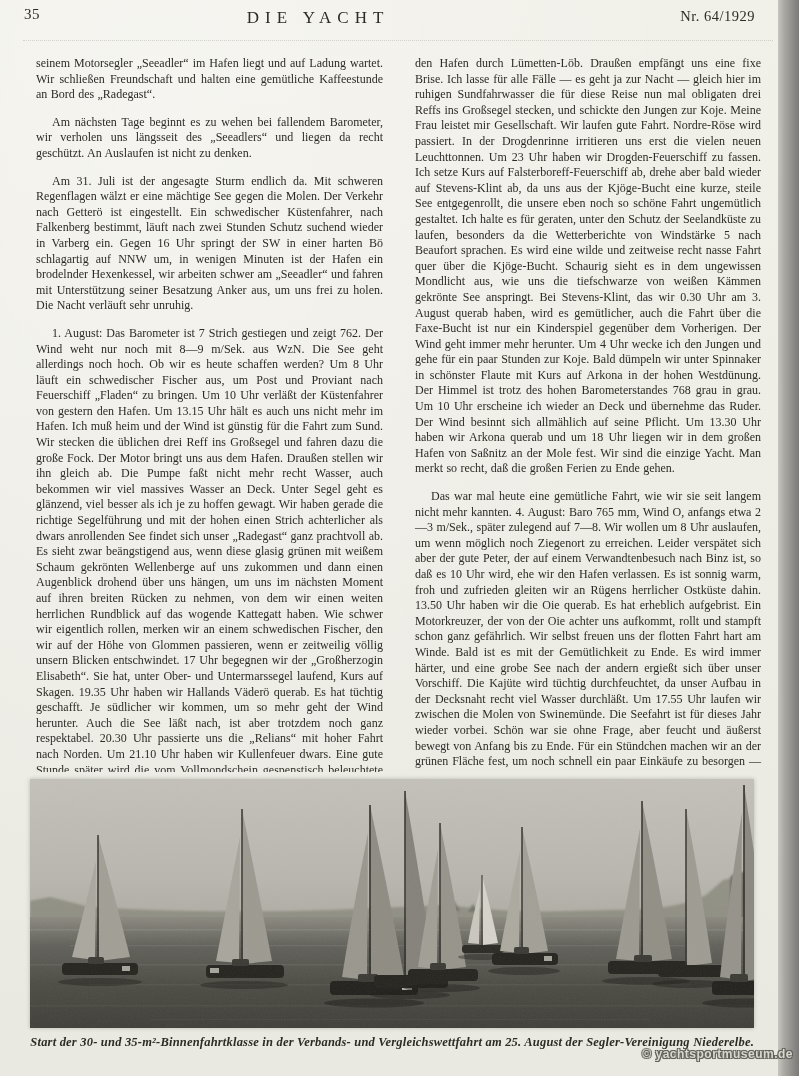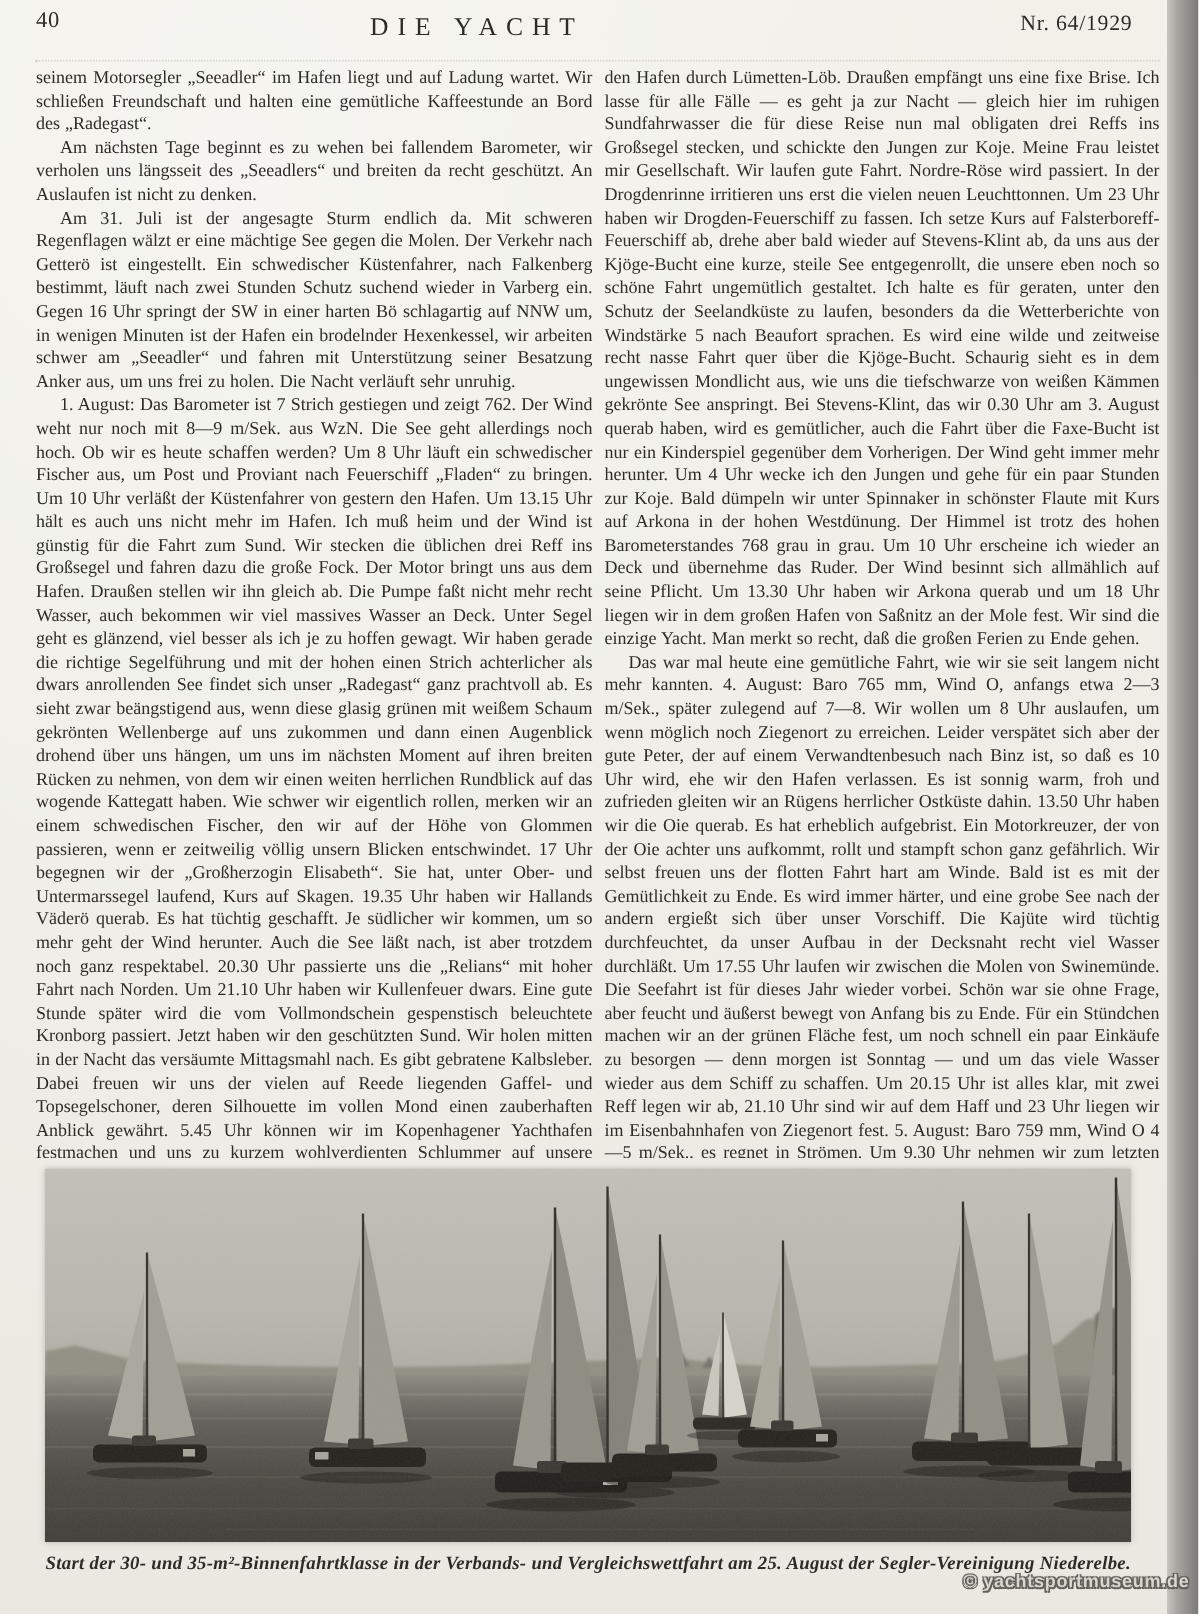--- a/index.html
+++ b/index.html
@@ -31,21 +31,21 @@
     border-top:1px dotted #b9b6ac;opacity:0.55;
   }
   
   .column{
     position:absolute;top:44px;height:728px;overflow:hidden;
     font-size:12px;line-height:15.6px;text-align:justify;
     word-spacing:0.4px;
   }
   .column.left{left:24px;width:371px;}
   .column.right{left:403px;width:370px;}
-  .column p{margin:0;text-indent:16px;}
+  .column p{margin:12px;text-indent:16px;}
   .column p.continuation{text-indent:0;}
   
   .photo-figure{position:absolute;left:30px;top:779px;width:724px;margin:0;}
   .photo-figure svg{display:block;box-shadow:0 0 4px rgba(90,88,80,0.35);}
   .photo-caption{
     position:absolute;left:30px;top:1035px;width:724px;
     text-align:right;font-style:italic;font-weight:bold;
     font-size:12.5px;letter-spacing:0.2px;color:#2c2b26;
   }
   
@@ -57,28 +57,28 @@
     text-shadow:-1px -1px 0 #605f58, 1px -1px 0 #605f58, -1px 1px 0 #605f58, 1px 1px 0 #605f58, 0 0 2px rgba(60,60,55,0.6);
   }
 </style>
 </head>
 <body>
 
 <div class="page">
 
   <div class="edge-strip"></div>
 
-  <div class="page-number">40</div>
+  <div class="page-number">35</div>
   <div class="masthead">DIE YACHT</div>
   <div class="issue-number">Nr. 64/1929</div>
   <div class="header-rule"></div>
 
   <div class="column left">
     <p class="continuation">seinem Motorsegler „Seeadler“ im Hafen liegt und auf Ladung wartet.  Wir schließen Freundschaft und halten eine gemütliche Kaffeestunde an Bord des „Radegast“.</p>
-    <p>Am nächsten Tage beginnt es zu wehen bei fallendem Barometer, wir verholen uns längsseit des „Seeadlers“ und breiten da recht geschützt.  An Auslaufen ist nicht zu denken.</p>
+    <p>Am nächsten Tage beginnt es zu wehen bei fallendem Barometer, wir verholen uns längsseit des „Seeadlers“ und liegen da recht geschützt.  An Auslaufen ist nicht zu denken.</p>
     <p>Am 31. Juli ist der angesagte Sturm endlich da.  Mit schweren Regenflagen wälzt er eine mächtige See gegen die Molen.  Der Verkehr nach Getterö ist eingestellt.  Ein schwedischer Küstenfahrer, nach Falkenberg bestimmt, läuft nach zwei Stunden Schutz suchend wieder in Varberg ein.  Gegen 16 Uhr springt der SW in einer harten Bö schlagartig auf NNW um, in wenigen Minuten ist der Hafen ein brodelnder Hexenkessel, wir arbeiten schwer am „Seeadler“ und fahren mit Unterstützung seiner Besatzung Anker aus, um uns frei zu holen.  Die Nacht verläuft sehr unruhig.</p>
     <p>1. August: Das Barometer ist 7 Strich gestiegen und zeigt 762.  Der Wind weht nur noch mit 8—9 m/Sek. aus WzN.  Die See geht allerdings noch hoch.  Ob wir es heute schaffen werden?  Um 8 Uhr läuft ein schwedischer Fischer aus, um Post und Proviant nach Feuerschiff „Fladen“ zu bringen.  Um 10 Uhr verläßt der Küstenfahrer von gestern den Hafen.  Um 13.15 Uhr hält es auch uns nicht mehr im Hafen.  Ich muß heim und der Wind ist günstig für die Fahrt zum Sund.  Wir stecken die üblichen drei Reff ins Großsegel und fahren dazu die große Fock.  Der Motor bringt uns aus dem Hafen.  Draußen stellen wir ihn gleich ab.  Die Pumpe faßt nicht mehr recht Wasser, auch bekommen wir viel massives Wasser an Deck.  Unter Segel geht es glänzend, viel besser als ich je zu hoffen gewagt.  Wir haben gerade die richtige Segelführung und mit der hohen einen Strich achterlicher als dwars anrollenden See findet sich unser „Radegast“ ganz prachtvoll ab.  Es sieht zwar beängstigend aus, wenn diese glasig grünen mit weißem Schaum gekrönten Wellenberge auf uns zukommen und dann einen Augenblick drohend über uns hängen, um uns im nächsten Moment auf ihren breiten Rücken zu nehmen, von dem wir einen weiten herrlichen Rundblick auf das wogende Kattegatt haben.  Wie schwer wir eigentlich rollen, merken wir an einem schwedischen Fischer, den wir auf der Höhe von Glommen passieren, wenn er zeitweilig völlig unsern Blicken entschwindet.  17 Uhr begegnen wir der „Großherzogin Elisabeth“.  Sie hat, unter Ober- und Untermarssegel laufend, Kurs auf Skagen.  19.35 Uhr haben wir Hallands Väderö querab.  Es hat tüchtig geschafft.  Je südlicher wir kommen, um so mehr geht der Wind herunter.  Auch die See läßt nach, ist aber trotzdem noch ganz respektabel.  20.30 Uhr passierte uns die „Relians“ mit hoher Fahrt nach Norden.  Um 21.10 Uhr haben wir Kullenfeuer dwars.  Eine gute Stunde später wird die vom Vollmondschein gespenstisch beleuchtete Kronborg passiert.  Jetzt haben wir den geschützten Sund.  Wir holen mitten in der Nacht das versäumte Mittagsmahl nach.  Es gibt gebratene Kalbsleber.  Dabei freuen wir uns der vielen auf Reede liegenden Gaffel- und Topsegelschoner, deren Silhouette im vollen Mond einen zauberhaften Anblick gewährt.  5.45 Uhr können wir im Kopenhagener Yachthafen festmachen und uns zu kurzem wohlverdienten Schlummer auf unsere Kojen strecken.</p>
 
   </div>
 
   <div class="column right">
     <p class="continuation">den Hafen durch Lümetten-Löb.  Draußen empfängt uns eine fixe Brise.  Ich lasse für alle Fälle — es geht ja zur Nacht — gleich hier im ruhigen Sundfahrwasser die für diese Reise nun mal obligaten drei Reffs ins Großsegel stecken, und schickte den Jungen zur Koje.  Meine Frau leistet mir Gesellschaft.  Wir laufen gute Fahrt.  Nordre-Röse wird passiert.  In der Drogdenrinne irritieren uns erst die vielen neuen Leuchttonnen.  Um 23 Uhr haben wir Drogden-Feuerschiff zu fassen.  Ich setze Kurs auf Falsterboreff-Feuerschiff ab, drehe aber bald wieder auf Stevens-Klint ab, da uns aus der Kjöge-Bucht eine kurze, steile See entgegenrollt, die unsere eben noch so schöne Fahrt ungemütlich gestaltet. Ich halte es für geraten, unter den Schutz der Seelandküste zu laufen, besonders da die Wetterberichte von Windstärke 5 nach Beaufort sprachen.  Es wird eine wilde und zeitweise recht nasse Fahrt quer über die Kjöge-Bucht.  Schaurig sieht es in dem ungewissen Mondlicht aus, wie uns die tiefschwarze von weißen Kämmen gekrönte See anspringt.  Bei Stevens-Klint, das wir 0.30 Uhr am 3. August querab haben, wird es gemütlicher, auch die Fahrt über die Faxe-Bucht ist nur ein Kinderspiel gegenüber dem Vorherigen.  Der Wind geht immer mehr herunter.  Um 4 Uhr wecke ich den Jungen und gehe für ein paar Stunden zur Koje.  Bald dümpeln wir unter Spinnaker in schönster Flaute mit Kurs auf Arkona in der hohen Westdünung. Der Himmel ist trotz des hohen Barometerstandes 768 grau in grau. Um 10 Uhr erscheine ich wieder an Deck und übernehme das Ruder.  Der Wind besinnt sich allmählich auf seine Pflicht.  Um 13.30 Uhr haben wir Arkona querab und um 18 Uhr liegen wir in dem großen Hafen von Saßnitz an der Mole fest.  Wir sind die einzige Yacht.  Man merkt so recht, daß die großen Ferien zu Ende gehen.</p>
     <p>Das war mal heute eine gemütliche Fahrt, wie wir sie seit langem nicht mehr kannten.  4. August: Baro 765 mm, Wind O, anfangs etwa 2—3 m/Sek., später zulegend auf 7—8. Wir wollen um 8 Uhr auslaufen, um wenn möglich noch Ziegenort zu erreichen.  Leider verspätet sich aber der gute Peter, der auf einem Verwandtenbesuch nach Binz ist, so daß es 10 Uhr wird, ehe wir den Hafen verlassen.  Es ist sonnig warm, froh und zufrieden gleiten wir an Rügens herrlicher Ostküste dahin.  13.50 Uhr haben wir die Oie querab.  Es hat erheblich aufgebrist.  Ein Motorkreuzer, der von der Oie achter uns aufkommt, rollt und stampft schon ganz gefährlich. Wir selbst freuen uns der flotten Fahrt hart am Winde.  Bald ist es mit der Gemütlichkeit zu Ende.  Es wird immer härter, und eine grobe See nach der andern ergießt sich über unser Vorschiff.  Die Kajüte wird tüchtig durchfeuchtet, da unser Aufbau in der Decksnaht recht viel Wasser durchläßt.  Um 17.55 Uhr laufen wir zwischen die Molen von Swinemünde.  Die Seefahrt ist für dieses Jahr wieder vorbei.  Schön war sie ohne Frage, aber feucht und äußerst bewegt von Anfang bis zu Ende. Für ein Stündchen machen wir an der grünen Fläche fest, um noch schnell ein paar Einkäufe zu besorgen — denn morgen ist Sonntag — und um das viele Wasser wieder aus dem Schiff zu schaffen.  Um 20.15 Uhr ist alles klar, mit zwei Reff legen wir ab, 21.10 Uhr sind wir auf dem Haff und 23 Uhr liegen wir im Eisenbahnhafen von Ziegenort fest. 5. August: Baro 759 mm, Wind O 4—5 m/Sek., es regnet in Strömen.  Um 9.30 Uhr nehmen wir zum letzten Törn die Segel hoch, 12 Uhr haben wir Stettin.  Der Kapitän macht sich landfein, er muß mit der Bahn heim, am Dienstag früh beginnt sein Dienst.  Drei Tage später läuft unser sturmerprobtes Schiffchen — von Frau und Sohn unter Motor glücklich durch Oder und die Kanäle geführt — in seinen Heimatshafen Neustrelitz ein.</p>
   </div>
 

